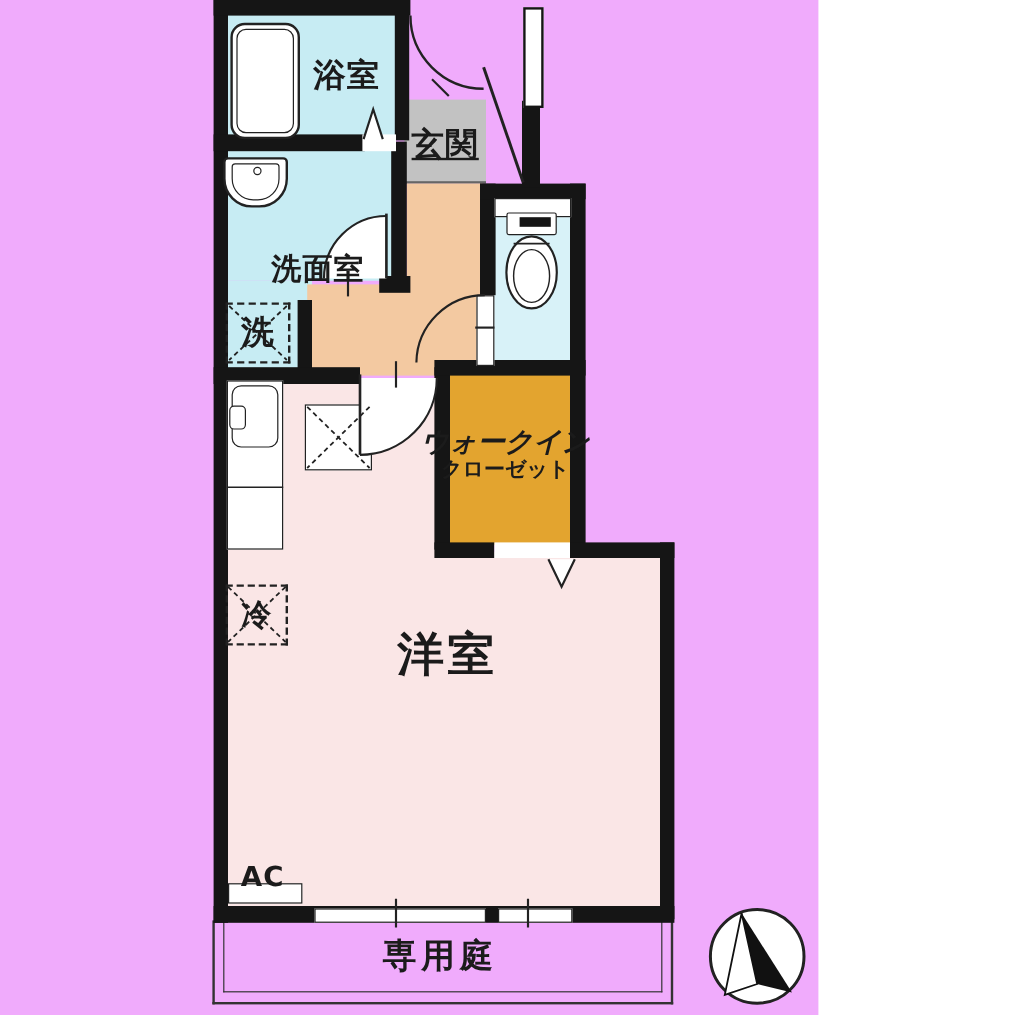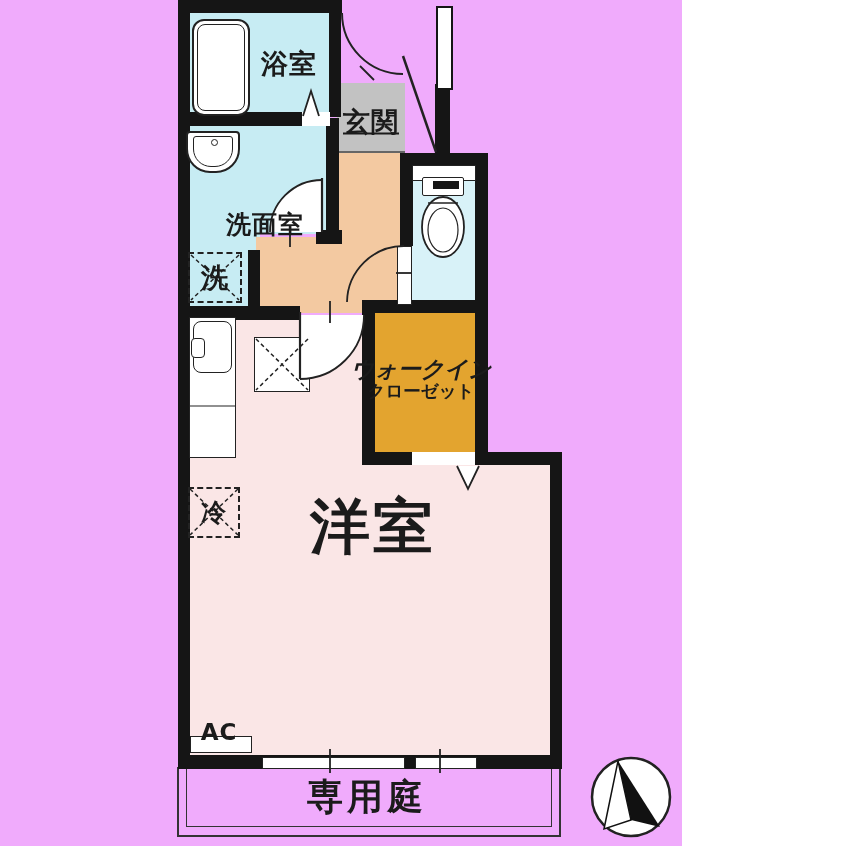--- a/index.html
+++ b/index.html
@@ -137,18 +137,18 @@
       <polygon points="618,761 631,820 604,829" fill="#fff" stroke="#111" stroke-width="1.5"></polygon>
     </g>
   </svg>
 
   <div class="lbl" style="left:289px;top:63px;font-size:27px;">浴室</div>
   <div class="lbl" style="left:371px;top:121px;font-size:27px;text-decoration:underline;">玄関</div>
   <div class="lbl" style="left:265px;top:196px;font-size:25px;margin-top:28px;">洗面室</div>
   <div class="lbl" style="left:215px;top:277px;font-size:27px;">洗</div>
   <div class="lbl" style="left:421px;top:369px;font-size:23px;letter-spacing:0;font-style:italic;">ウォークイン</div>
   <div class="lbl" style="left:421px;top:392px;font-size:17.5px;letter-spacing:0;">クローゼット</div>
-  <div class="lbl" style="left:373px;top:526px;font-size:60px;letter-spacing:3px;">洋室</div>
+  <div class="lbl" style="left:373px;top:546px;font-size:39px;letter-spacing:3px;">洋室</div>
   <div class="lbl" style="left:214px;top:512px;font-size:25px;">冷</div>
   <div class="lbl" style="left:219px;top:720px;font-size:23px;margin-top:12px;">AC</div>
-  <div class="lbl" style="left:367px;top:797px;font-size:36px;letter-spacing:4px;">専用庭</div>
+  <div class="lbl" style="left:367px;top:797px;font-size:28px;letter-spacing:4px;">専用庭</div>
 
 </div>
 
 </body></html>

